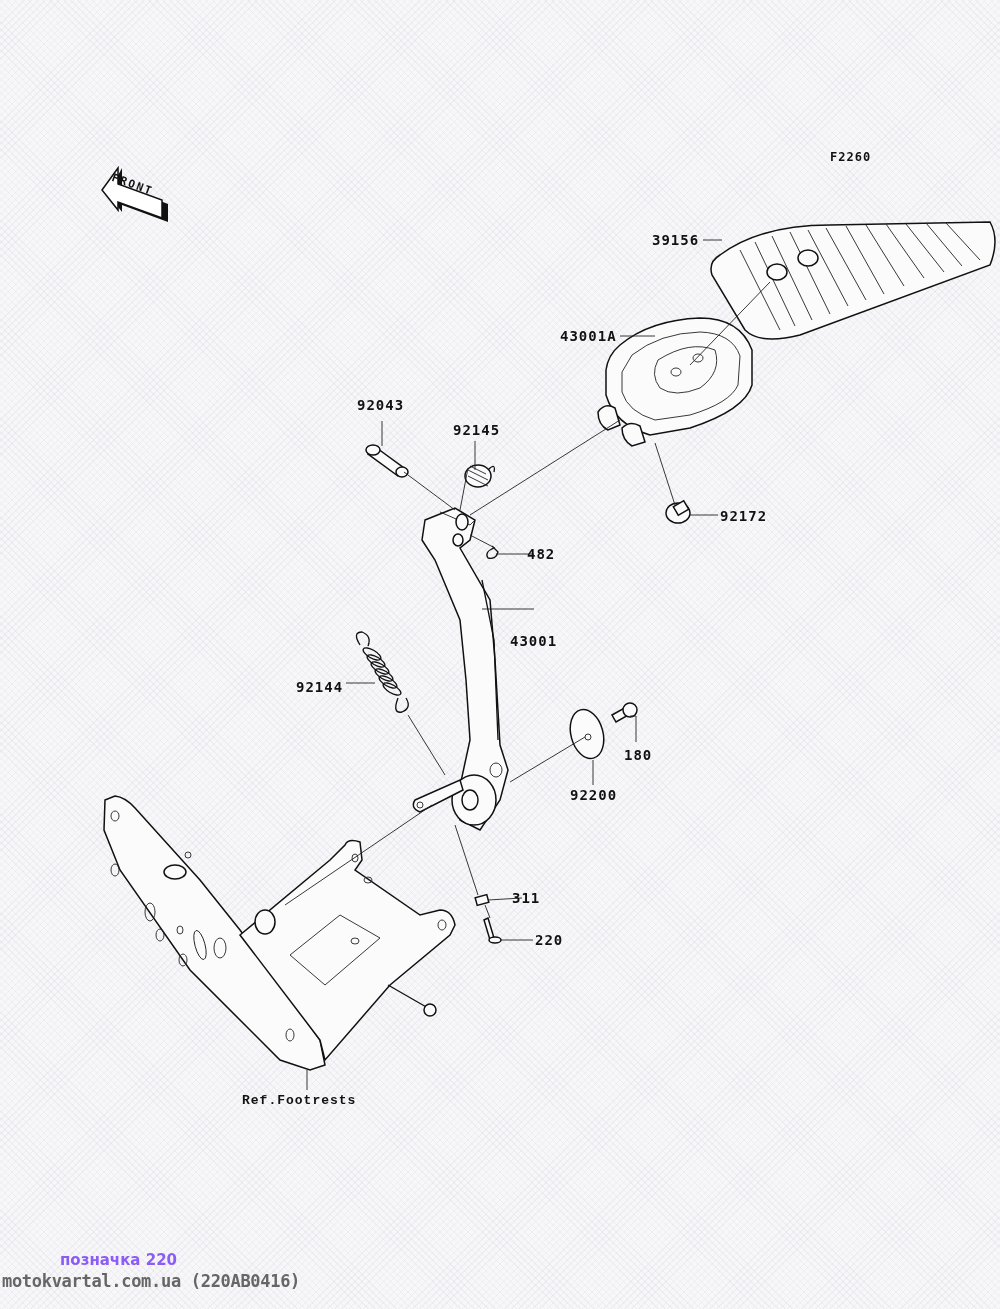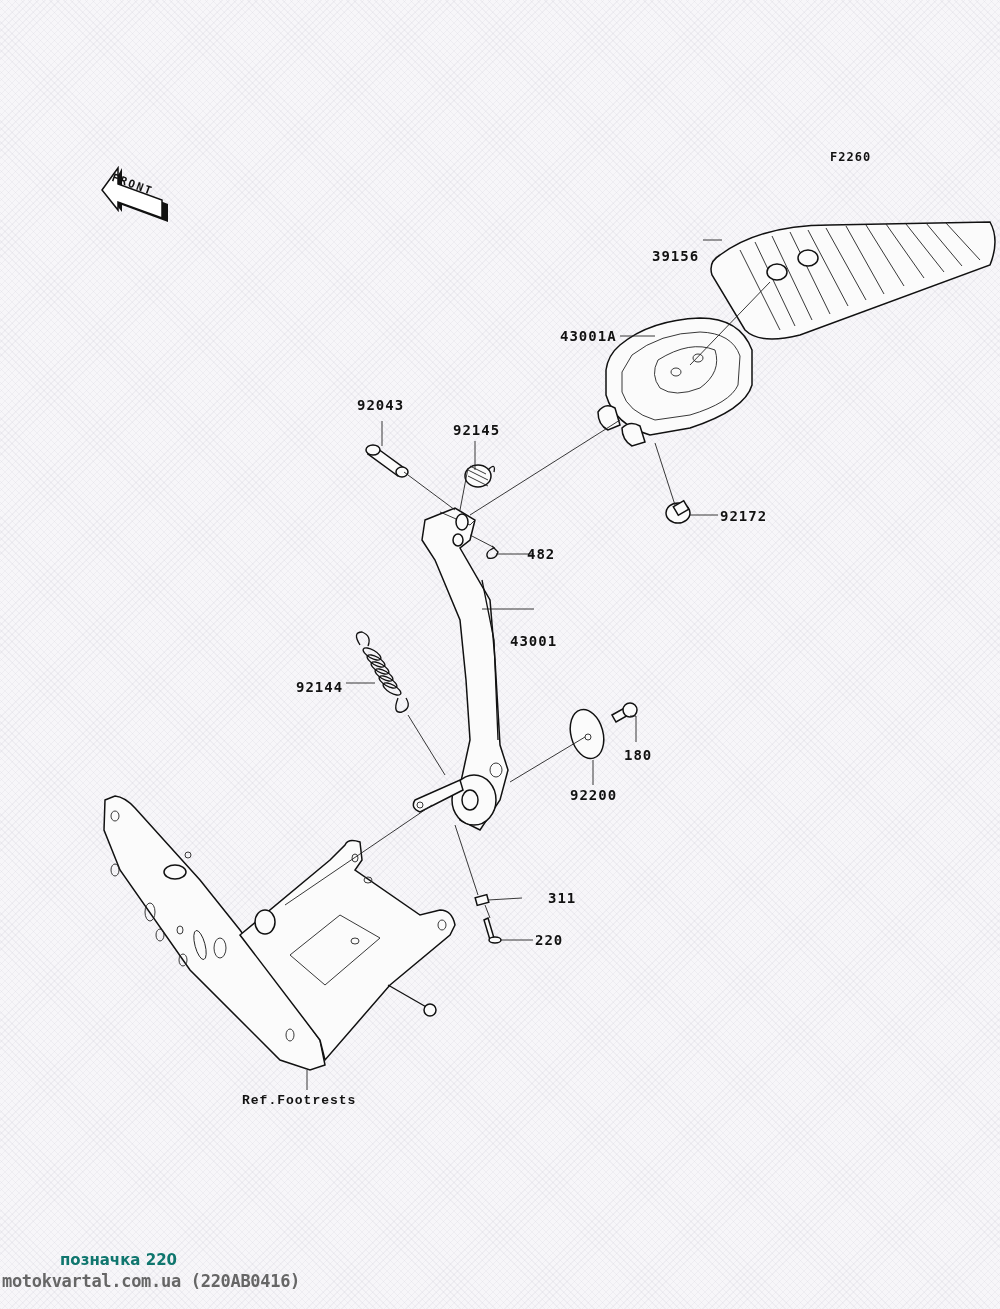--- a/index.html
+++ b/index.html
@@ -12,21 +12,21 @@
       font-family: "DejaVu Sans Mono", monospace;
     }
     #diagram { position: absolute; left: 0; top: 0; width: 1000px; height: 1309px; }
     .lbl {
       position: absolute; font-family: "DejaVu Sans Mono", "Liberation Mono", monospace;
       font-size: 14px; font-weight: bold; color: #111; letter-spacing: 1px; white-space: nowrap;
     }
     .fig { font-size: 12px; }
     .wm1 {
       position: absolute; left: 60px; top: 1251px; font-family: "DejaVu Sans", sans-serif;
-      font-weight: bold; font-size: 15px; color: #0f766e;
+      font-weight: bold; font-size: 15px; color: #8b5cf6;
     }
     .wm2 {
       position: absolute; left: 2px; top: 1271px; font-family: "DejaVu Sans Mono", monospace;
       font-weight: bold; font-size: 17px; color: #666; letter-spacing: -0.3px;
     }
     svg .ln { stroke: #111; stroke-width: 1.3; fill: none; }
     svg .thin { stroke: #222; stroke-width: 0.9; fill: none; }
     svg .part { stroke: #111; stroke-width: 1.5; fill: #fbfbfb; }
   </style>
 </head>
@@ -184,28 +184,28 @@
     <path d="M510,782 L585,737"></path>
     <path d="M432,805 L285,905"></path>
     <path d="M455,825 L478,895"></path>
     <path d="M485,905 L490,918"></path>
   </g>
 </svg>
 
 <div class="lbl fig" style="left:830px;top:150px;">F2260</div>
 <div class="lbl" style="left:111px;top:178px;font-size:11px;transform:rotate(20deg);letter-spacing:2px;">FRONT</div>
 
-<div class="lbl" style="left:652px;top:248px;">39156</div>
+<div class="lbl" style="left:652px;top:232px;">39156</div>
 <div class="lbl" style="left:560px;top:328px;">43001A</div>
 <div class="lbl" style="left:357px;top:397px;">92043</div>
 <div class="lbl" style="left:453px;top:422px;">92145</div>
 <div class="lbl" style="left:720px;top:508px;">92172</div>
 <div class="lbl" style="left:527px;top:546px;">482</div>
 <div class="lbl" style="left:510px;top:601px;margin-top:32px;">43001</div>
 <div class="lbl" style="left:296px;top:679px;">92144</div>
 <div class="lbl" style="left:624px;top:747px;">180</div>
 <div class="lbl" style="left:570px;top:787px;">92200</div>
-<div class="lbl" style="left:548px;top:890px;">311</div>
+<div class="lbl" style="left:512px;top:890px;">311</div>
 <div class="lbl" style="left:535px;top:932px;">220</div>
 <div class="lbl" style="left:242px;top:1093px;font-size:13px;font-family:Liberation Mono, monospace;">Ref.Footrests</div>
 
 <div class="wm1">позначка 220</div>
 <div class="wm2">motokvartal.com.ua (220AB0416)</div>
 
 </body></html>

